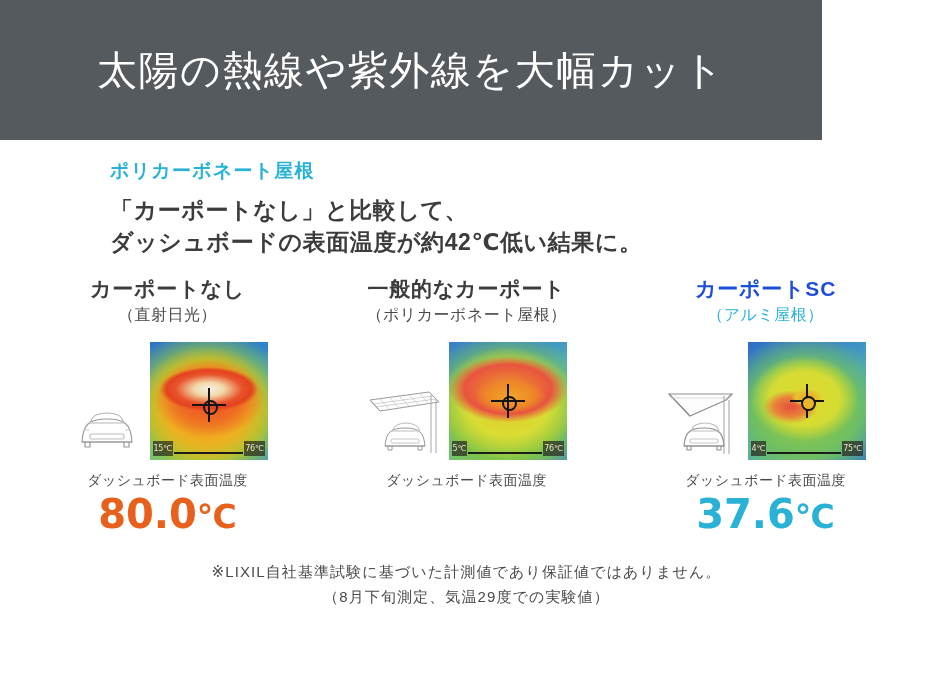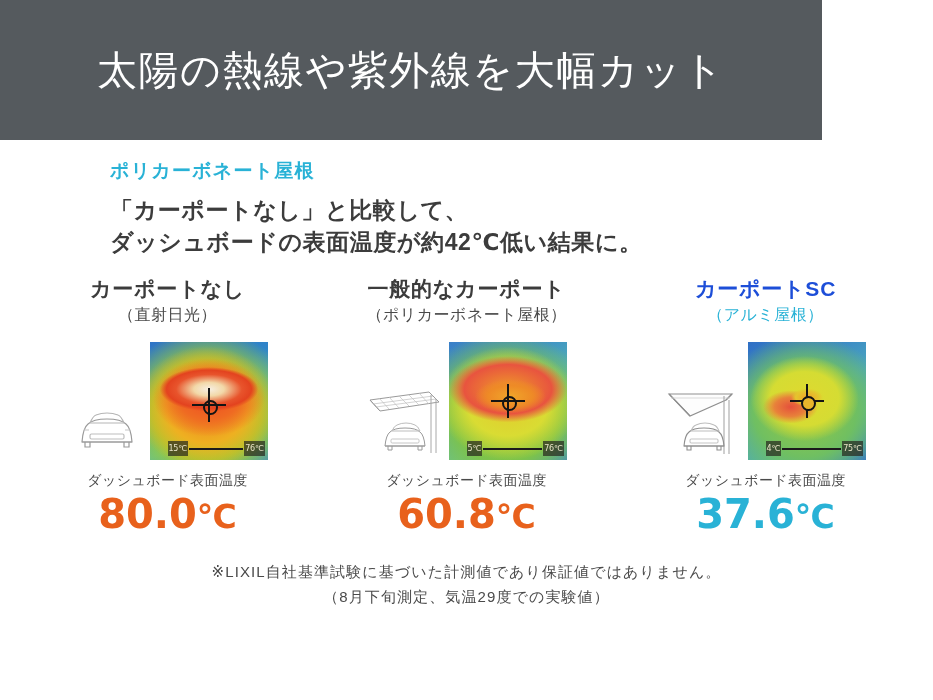--- a/index.html
+++ b/index.html
@@ -175,26 +175,26 @@
     border: 2px solid #141414;
     border-radius: 50%;
     background: transparent;
   }
   .t1 .crosshair { transform: translate(-50%, -50%) translate(0px, 4px); }
   .t3 .crosshair .ring { background: #e9b52c; }
 
   
   .scalebar {
     position: absolute;
-    left: 18px;
+    left: 3px;
     right: 3px;
     bottom: 4px;
     height: 15px;
     display: flex;
-    align-items: center;
+    align-items: flex-end;
     font-size: 8px;
     line-height: 15px;
     letter-spacing: -0.3px;
     color: #e9e4c8;
   }
   .scale-min, .scale-max {
     background: rgba(40,40,30,0.72);
     padding: 0 1px;
     white-space: nowrap;
     font-family: "DejaVu Sans", sans-serif;
@@ -334,21 +334,20 @@
           <div class="scalebar">
             <span class="scale-min">5℃</span>
             <span class="scale-ramp"></span>
             <span class="scale-max">76℃</span>
           </div>
         </div>
       </div>
 
       <div class="readout">
         <div class="readout-label">ダッシュボード表面温度</div>
-        <div class="readout-value hot"><span>60.8</span><span class="unit">℃</span></div>
       </div>
     </div>
 
     <div class="col">
       <div class="col-title accent">カーポートSC</div>
       <div class="col-sub accent">（アルミ屋根）</div>
 
       <div class="figure">
         <div class="scene-icon tall">
           <svg viewBox="0 0 78 84" aria-hidden="true">

